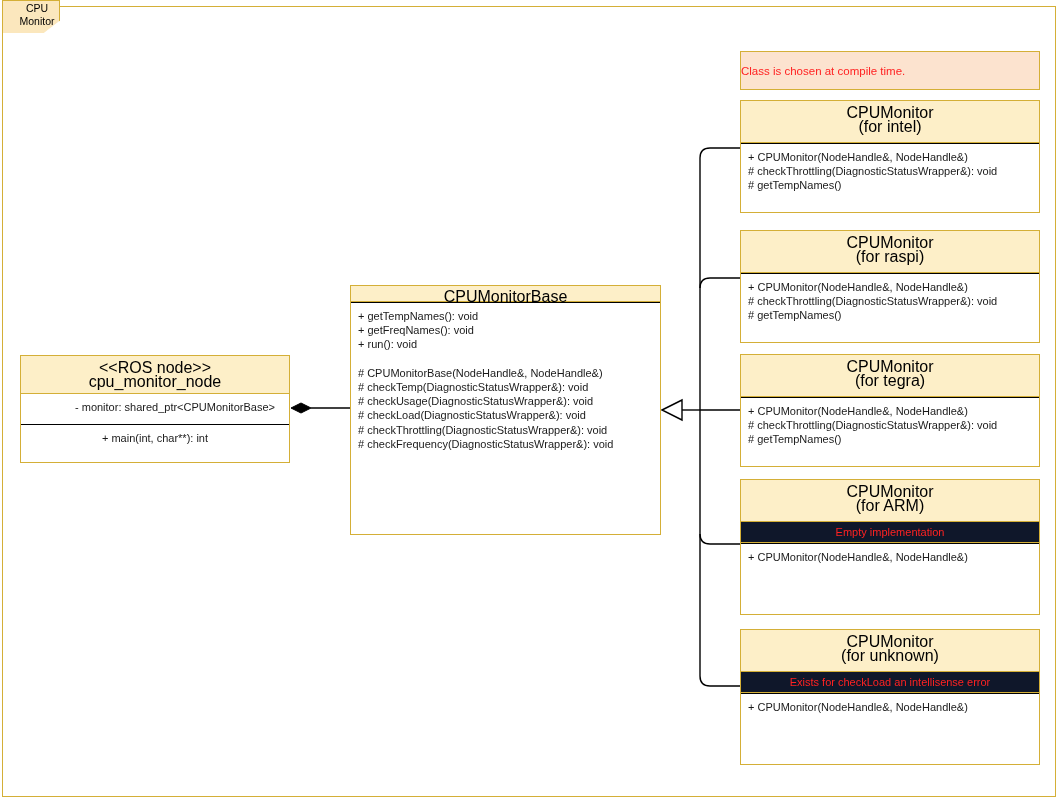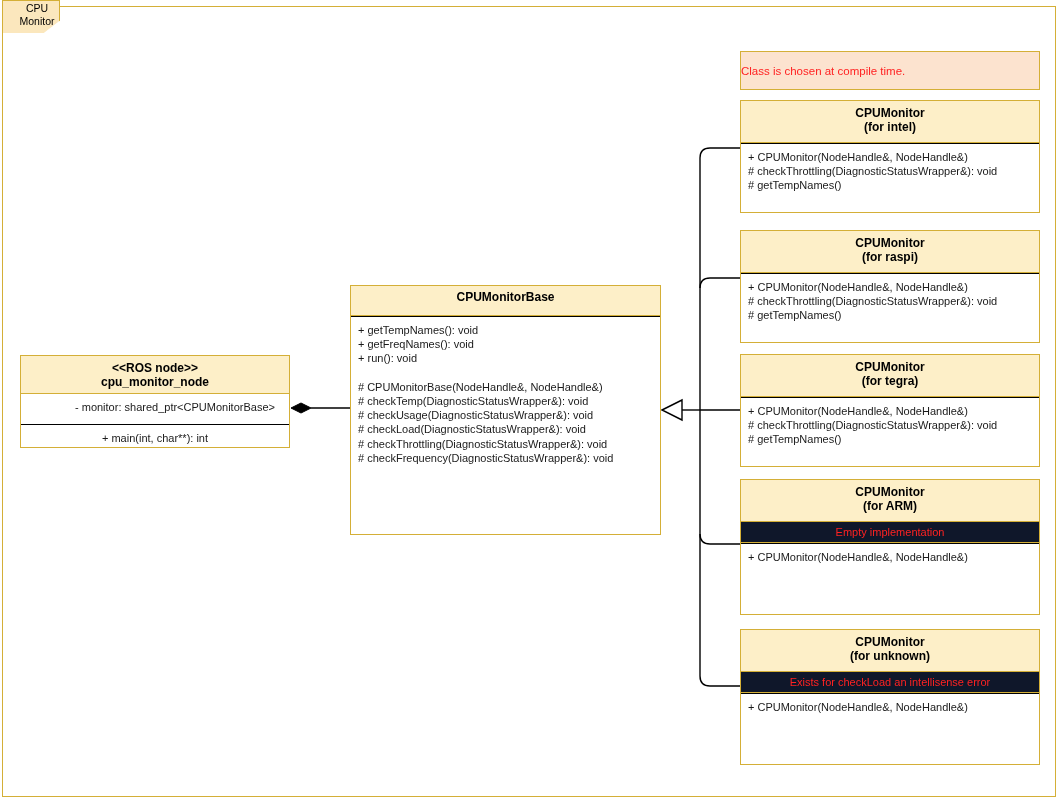--- a/index.html
+++ b/index.html
@@ -64,22 +64,22 @@
     position: absolute;
     box-sizing: border-box;
     background: #ffffff;
     border: 1px solid #d4af37;
   }
   .uml-header {
     background: #fdefc8;
     border-bottom: 1px solid #d4af37;
     box-sizing: border-box;
     text-align: center;
-    font-weight: bold;
-    font-size: 12px;
+    font-weight: normal;
+    font-size: 16px;
     line-height: 14px;
     color: #000000;
     padding: 5px 4px 5px 4px;
     white-space: pre-line;
   }
   .uml-note-row {
     background: #0f172a;
     border-bottom: 1px solid #d4af37;
     box-sizing: border-box;
     text-align: center;
@@ -159,30 +159,30 @@
       <path d="M700,534 Q700,544 710,544 L740,544"></path>
 
       <path d="M700,676 Q700,686 710,686 L740,686"></path>
     </g>
   </svg>
 
   <div class="uml-note" style="left:740px; top:51px; width:300px; height:39px;">
     <span>Class is chosen at compile time.</span>
   </div>
 
-  <div class="uml-box" style="left:20px; top:355px; width:270px; height:93px;">
+  <div class="uml-box" style="left:20px; top:355px; width:270px; height:108px;">
     <div class="uml-header" style="height:38px;">&lt;&lt;ROS node&gt;&gt;
 cpu_monitor_node</div>
     <div class="uml-section" style="height:30px;margin-left:47px;">- monitor: shared_ptr&lt;CPUMonitorBase&gt;</div>
     <div class="uml-sep"></div>
     <div class="uml-section" style="height:33px;text-align:center;">+ main(int, char**): int</div>
   </div>
 
   <div class="uml-box" style="left:350px; top:285px; width:311px; height:250px;">
-    <div class="uml-header" style="height:30px; padding-top:4px;">CPUMonitorBase</div>
+    <div class="uml-header" style="height:16px; padding-top:4px;">CPUMonitorBase</div>
     <div class="uml-sep"></div>
     <div class="uml-section" style="height:160px;">+ getTempNames(): void
 + getFreqNames(): void
 + run(): void
 
 # CPUMonitorBase(NodeHandle&amp;, NodeHandle&amp;)
 # checkTemp(DiagnosticStatusWrapper&amp;): void
 # checkUsage(DiagnosticStatusWrapper&amp;): void
 # checkLoad(DiagnosticStatusWrapper&amp;): void
 # checkThrottling(DiagnosticStatusWrapper&amp;): void

